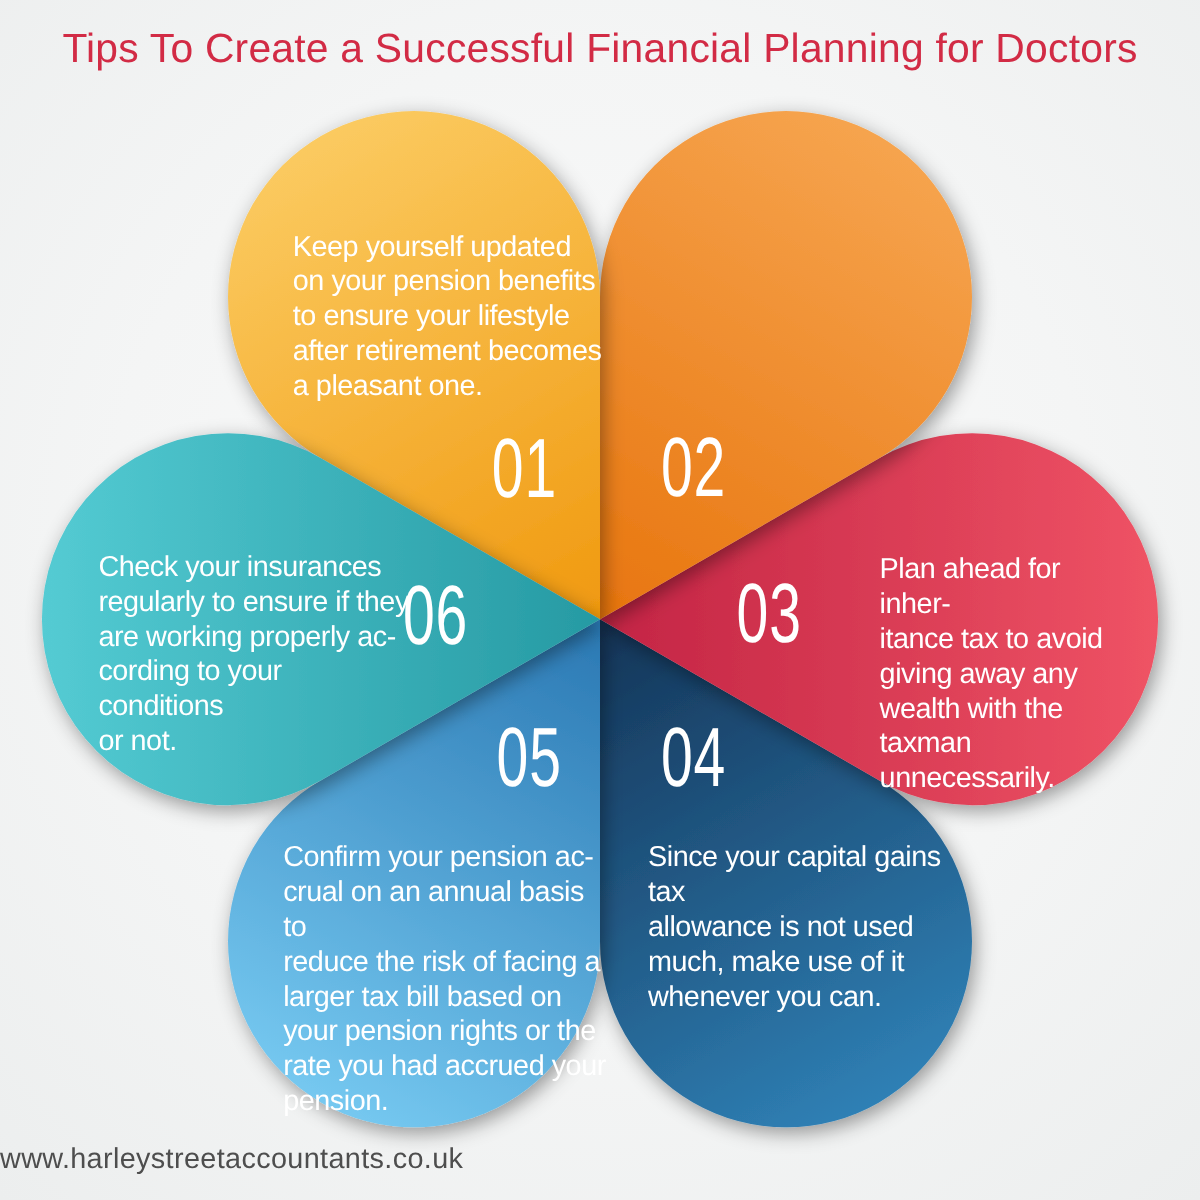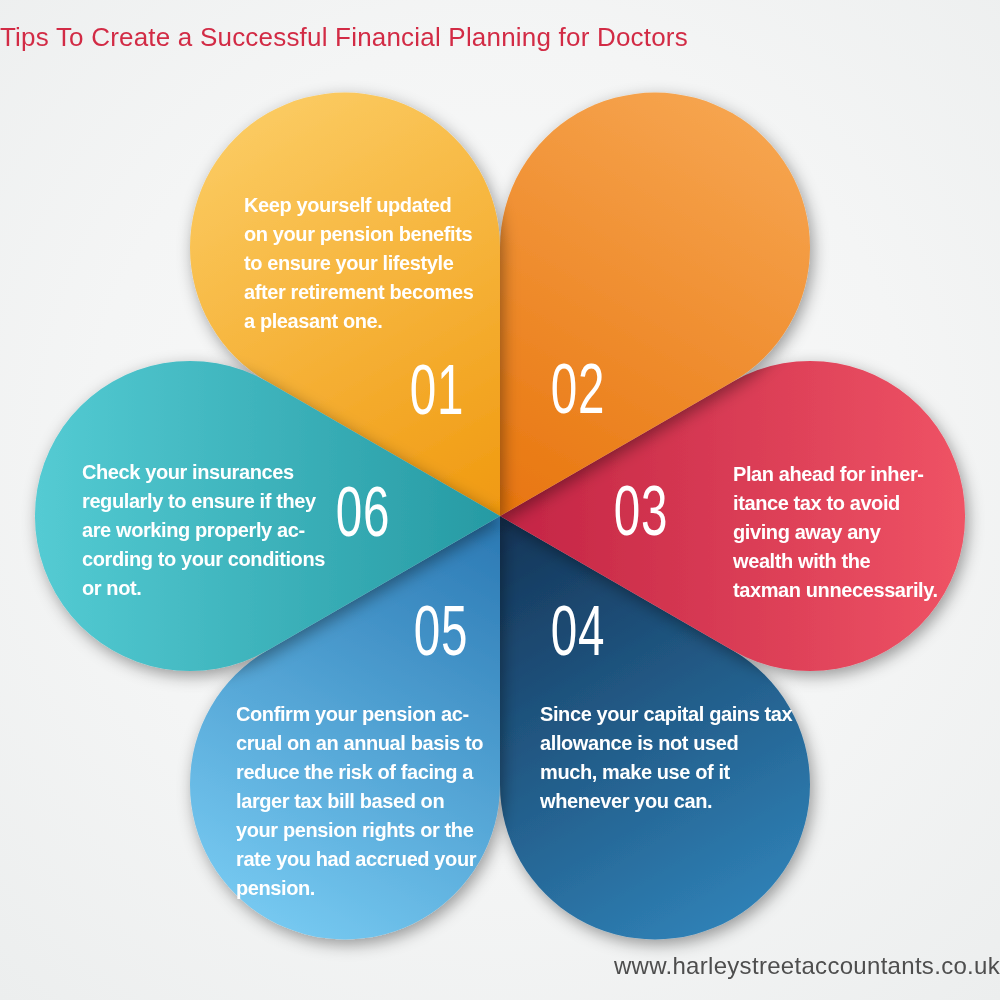--- a/index.html
+++ b/index.html
@@ -9,53 +9,53 @@
     height: 1000px;
     overflow: hidden;
     background: radial-gradient(circle at 50% 45%, #fafafa 0%, #f4f5f5 55%, #eceeee 100%);
     font-family: "Liberation Sans", sans-serif;
   }
   .title {
     position: absolute;
     top: 22px;
     left: 0;
     width: 100%;
-    font-size: 26px;
+    text-align: center;
+    font-size: 34px;
     font-weight: 400;
     letter-spacing: 0.2px;
   }
   .flower-svg {
     position: absolute;
     top: 0;
     left: 0;
   }
   .petal-desc {
     position: absolute;
     color: #ffffff;
-    font-size: 20px;
+    font-size: 24px;
     line-height: 29px;
     letter-spacing: -0.4px;
     white-space: pre-line;
     text-align: left;
-    font-weight: bold;
   }
   .petal-num {
     position: absolute;
     color: #ffffff;
     font-size: 70px;
     font-weight: 300;
     transform: translate(-50%, -52%) scaleX(0.68);
     letter-spacing: 1px;
   }
   .footer {
     position: absolute;
     top: 952px;
     left: 0;
     width: 100%;
-    text-align: right;
+    text-align: left;
     font-size: 24px;
     color: #4e4e4e;
     letter-spacing: 0.3px;
   }
 </style>
 </head>
 <body>
 
 <div class="stage">
 

